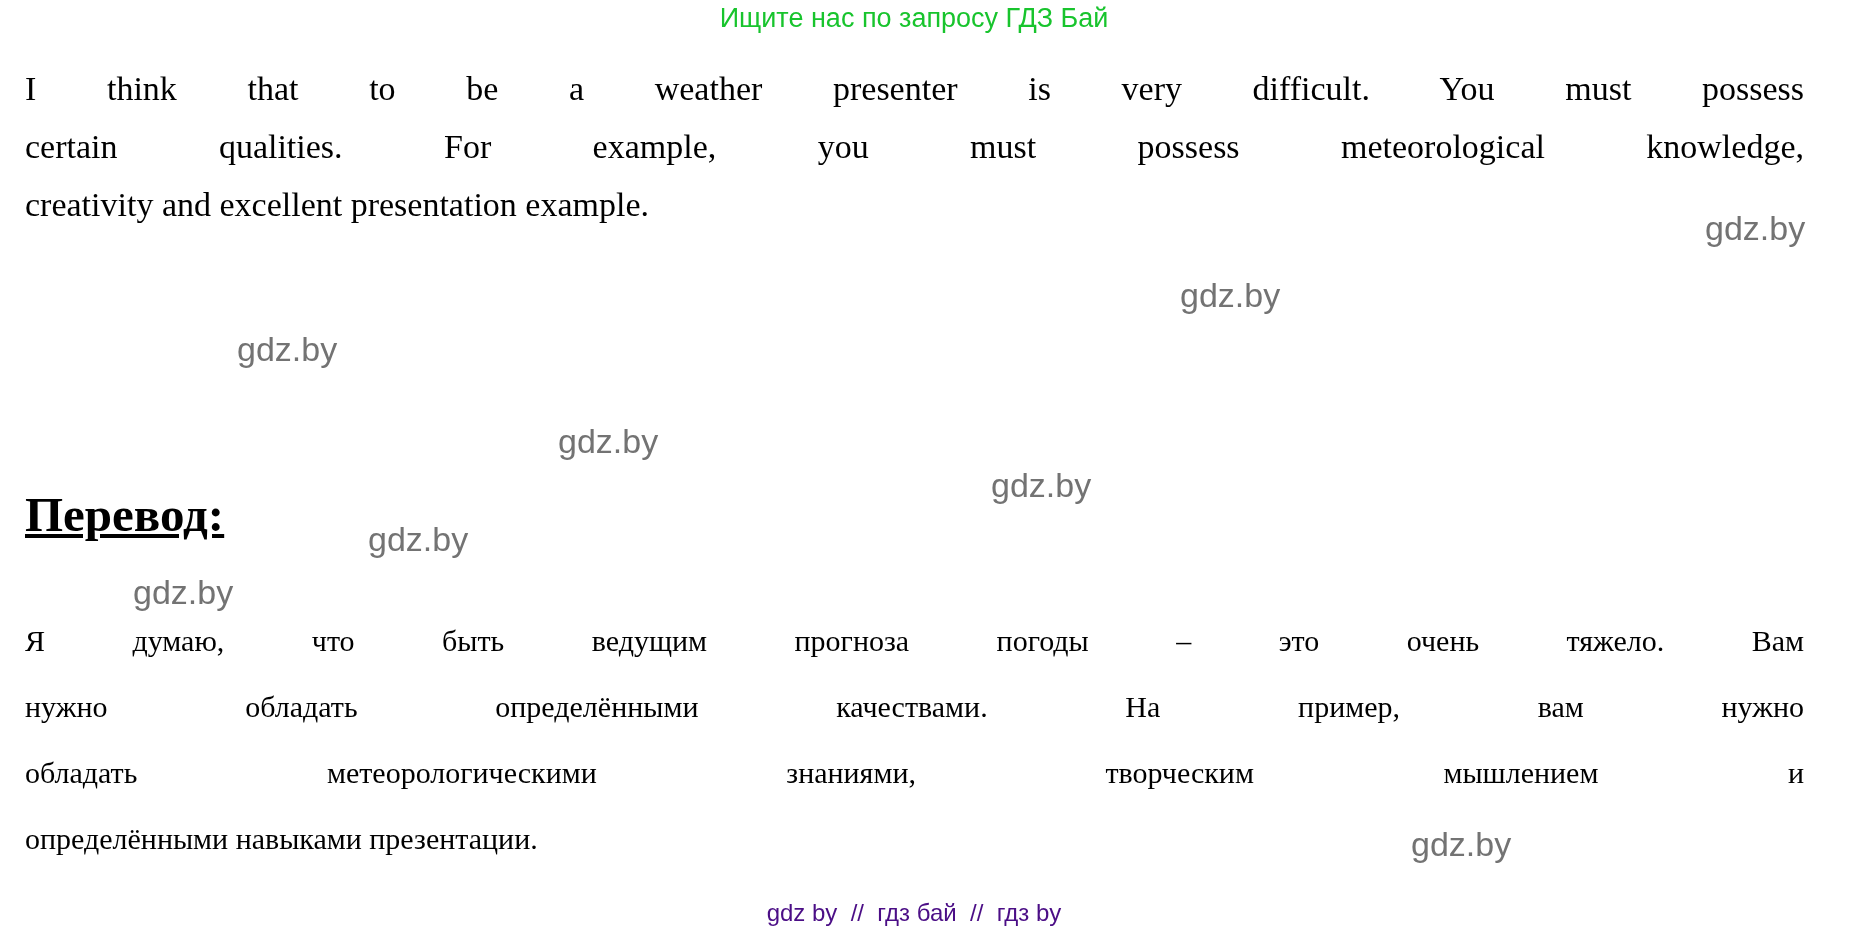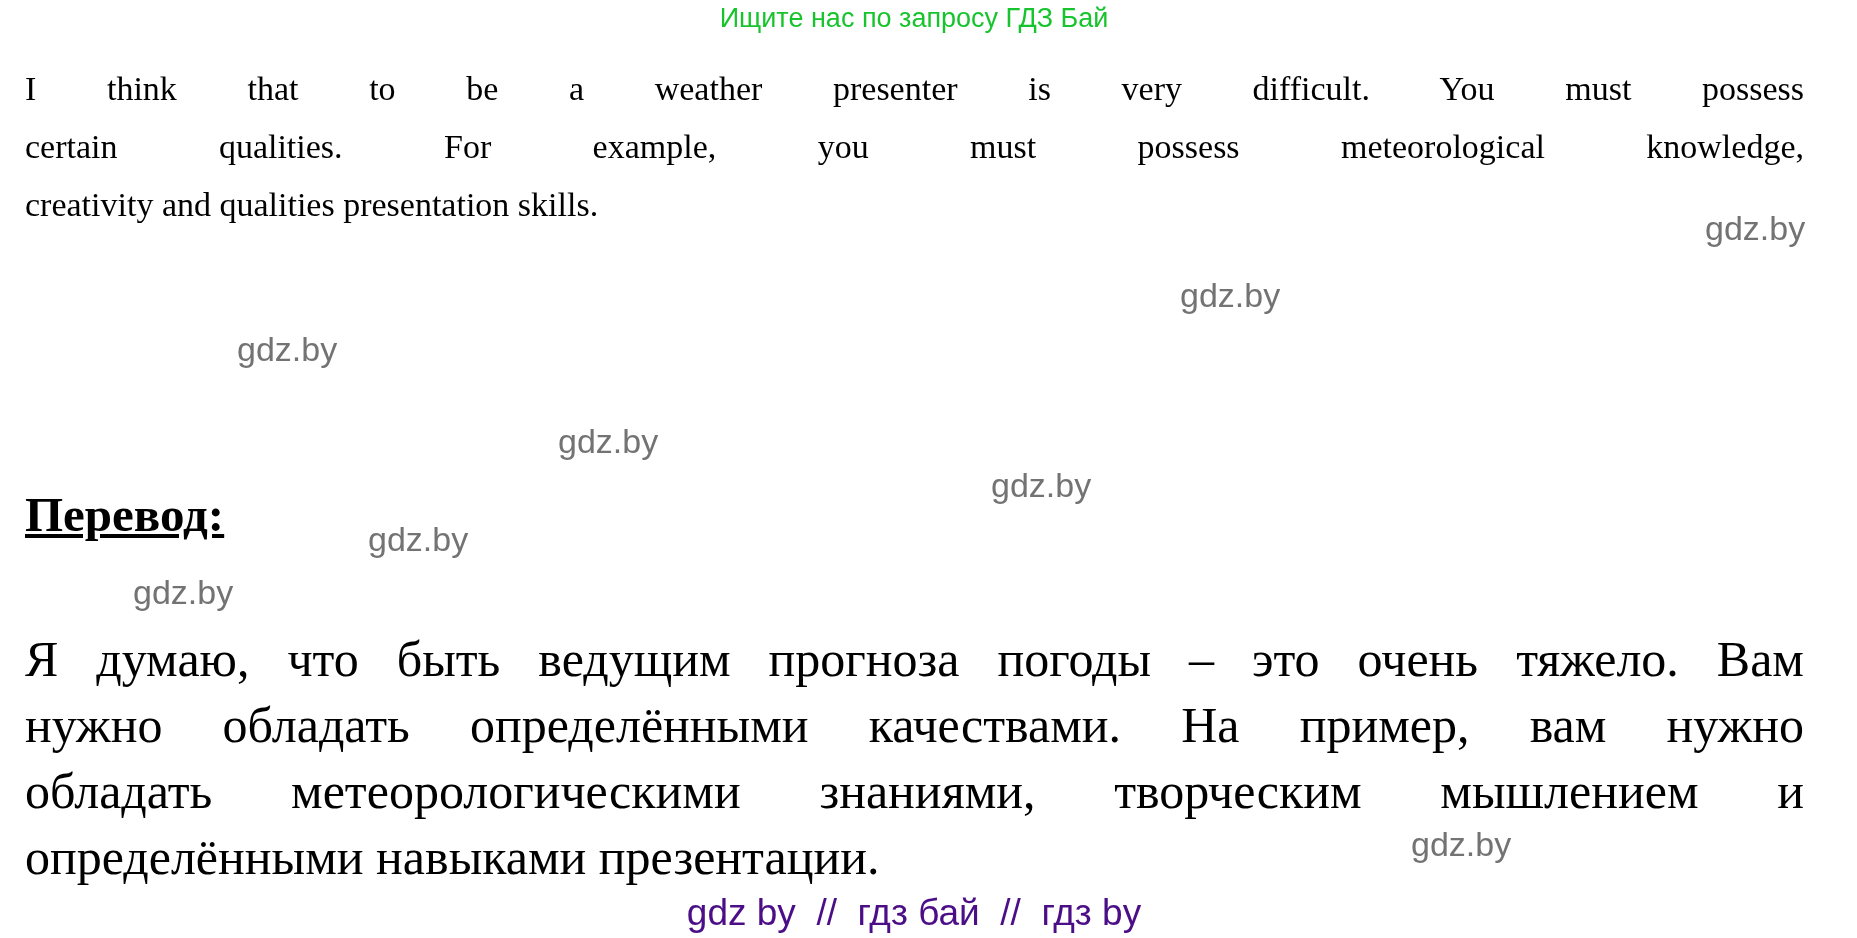--- a/index.html
+++ b/index.html
@@ -36,23 +36,22 @@
     top: 60px;
     font-size: 34px;
     line-height: 58px;
   }
   
   .para-ru {
     position: absolute;
     left: 25px;
     right: 24px;
     top: 608px;
-    font-size: 50px;
+    font-size: 30px;
     line-height: 66px;
-    margin-top: 18px;
   }
   .jline {
     text-align: justify;
     text-align-last: justify;
   }
   .jline.last {
     text-align-last: left;
   }
   
   .heading {
@@ -82,37 +81,37 @@
   .wm7 { left: 133px;  top: 577px; }
   .wm8 { left: 1411px; top: 829px; }
   
   .footer {
     position: absolute;
     top: 896px;
     left: 0;
     right: 0;
     text-align: center;
     font-family: "Liberation Sans", sans-serif;
-    font-size: 37px;
+    font-size: 24px;
     line-height: 34px;
     color: #4b0e86;
     white-space: pre;
   }
 </style>
 </head>
 <body>
 
 <div id="page">
 
   <div class="promo">Ищите нас по запросу ГДЗ Бай</div>
 
   <div class="para-en">
     <div class="jline">I think that to be a weather presenter is very difficult. You must possess</div>
     <div class="jline">certain qualities. For example, you must possess meteorological knowledge,</div>
-    <div class="jline last">creativity and qualities presentation skills.</div>
+    <div class="jline last">creativity and excellent presentation example.</div>
   </div>
 
   <div class="heading">Перевод:</div>
 
   <div class="para-ru">
     <div class="jline">Я думаю, что быть ведущим прогноза погоды – это очень тяжело. Вам</div>
     <div class="jline">нужно обладать определёнными качествами. На пример, вам нужно</div>
     <div class="jline">обладать метеорологическими знаниями, творческим мышлением и</div>
     <div class="jline last">определёнными навыками презентации.</div>
   </div>

